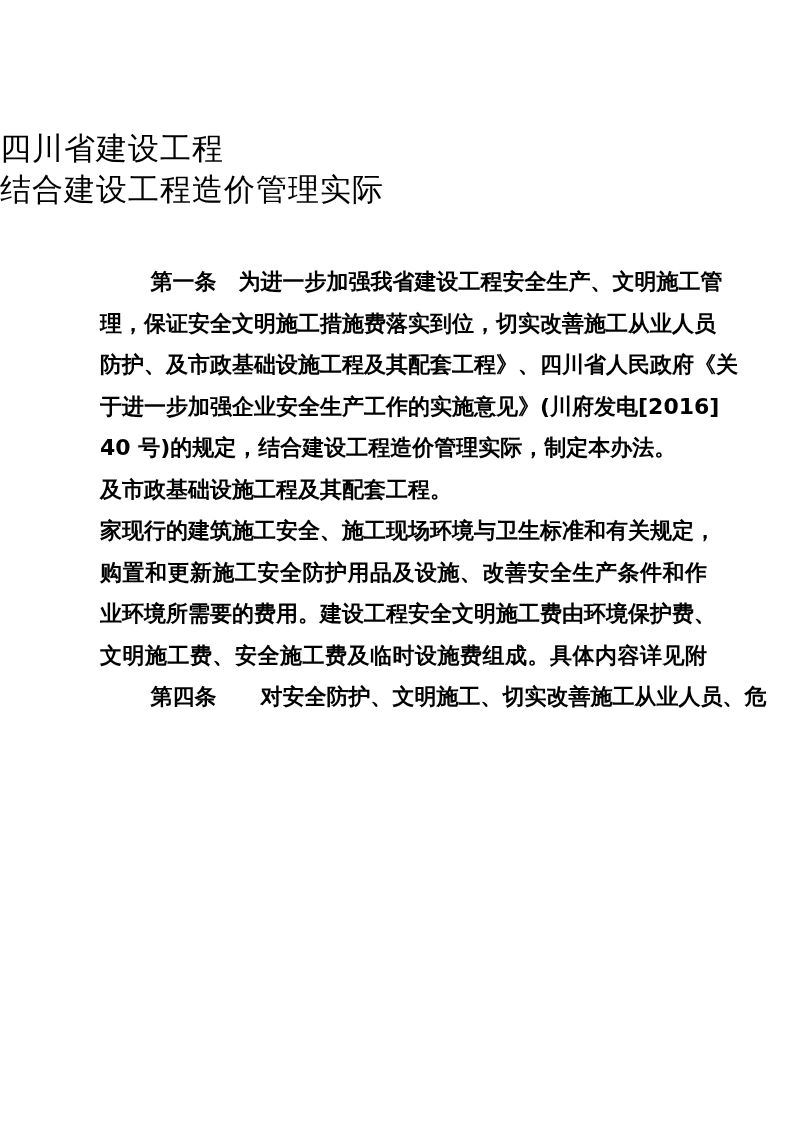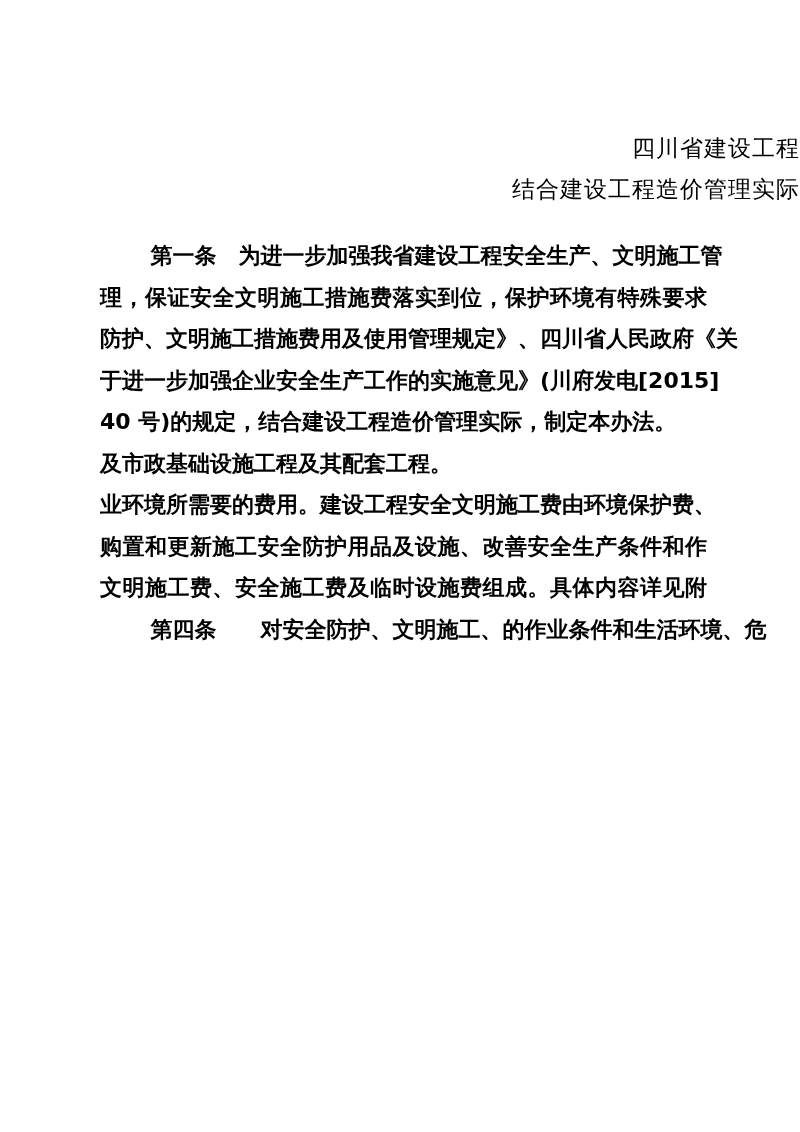--- a/index.html
+++ b/index.html
@@ -16,29 +16,29 @@
     font-family: "DejaVu Serif", serif;
   }
   .doc-page {
     width: 800px;
     height: 1132px;
     position: relative;
     background: #ffffff;
   }
   .doc-title {
     margin-top: 128px;
-    text-align: right;
+    text-align: left;
     font-family: "DejaVu Serif", "Liberation Serif", serif;
-    font-size: 23px;
+    font-size: 31px;
     line-height: 41px;
     font-weight: normal;
     letter-spacing: 1px;
   }
   .doc-body {
-    margin-top: 25px;
+    margin-top: 51px;
     margin-left: 100px;
     width: 607px;
     font-family: "DejaVu Sans", "Liberation Sans", sans-serif;
     font-weight: bold;
     font-size: 22px;
     line-height: 41.5px;
   }
   .line {
     text-align: justify;
     text-align-last: justify;
@@ -56,24 +56,25 @@
 
 <div class="doc-page">
 
   <div class="doc-title">
     <div class="title-line">四川省建设工程</div>
     <div class="title-line">结合建设工程造价管理实际</div>
   </div>
 
   <div class="doc-body">
       <div class="line indent">第一条　为进一步加强我省建设工程安全生产、文明施工管</div>
-      <div class="line">理，保证安全文明施工措施费落实到位，保护环境有特殊要求</div>
-      <div class="line">防护、文明施工措施费用及使用管理规定》、四川省人民政府《关</div>
-      <div class="line">于进一步加强企业安全生产工作的实施意见》(川府发电[2015]</div>
+      <div class="line">理，保证安全文明施工措施费落实到位，切实改善施工从业人员</div>
+      <div class="line">防护、及市政基础设施工程及其配套工程》、四川省人民政府《关</div>
+      <div class="line">于进一步加强企业安全生产工作的实施意见》(川府发电[2016]</div>
       <div class="line end">40 号)的规定，结合建设工程造价管理实际，制定本办法。</div>
       <div class="line end">及市政基础设施工程及其配套工程。</div>
+      <div class="line">家现行的建筑施工安全、施工现场环境与卫生标准和有关规定，</div>
+      <div class="line">购置和更新施工安全防护用品及设施、改善安全生产条件和作</div>
       <div class="line">业环境所需要的费用。建设工程安全文明施工费由环境保护费、</div>
-      <div class="line">购置和更新施工安全防护用品及设施、改善安全生产条件和作</div>
       <div class="line">文明施工费、安全施工费及临时设施费组成。具体内容详见附</div>
-      <div class="line indent">第四条　　对安全防护、文明施工、的作业条件和生活环境、危</div>
+      <div class="line indent">第四条　　对安全防护、文明施工、切实改善施工从业人员、危</div>
     </div>
 
 </div>
 
 </body></html>

